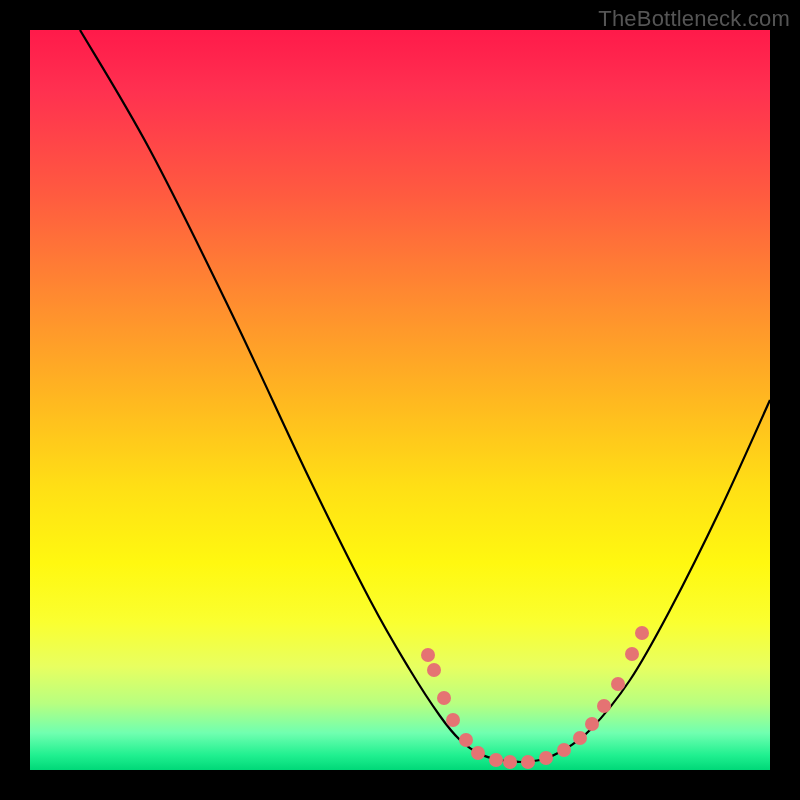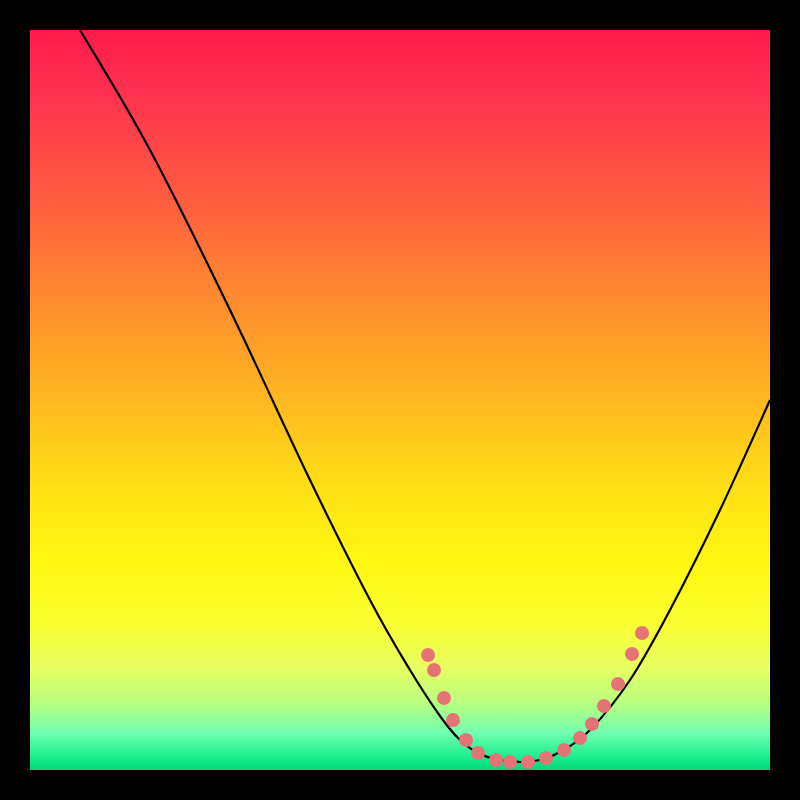--- a/index.html
+++ b/index.html
@@ -45,20 +45,21 @@
     left: 30px;
     top: 30px;
     width: 740px;
     height: 740px;
   }
 </style>
 </head>
 <body>
 <div class="container">
   <div class="plot-area"></div>
+  <div class="watermark">TheBottleneck.com</div>
 
   <svg class="curves" viewBox="0 0 740 740">
 
     <path id="left-curve" fill="none" stroke="#000" stroke-width="2.2" d="M 50 0 C 62.6 21.599999999999998, 93 69.6, 120 120 C 147 170.4, 171.2 220.6, 200 280 C 228.8 339.4, 254.8 397.8, 280 450 C 305.2 502.2, 322 535.8, 340 570 C 358 604.2, 367.4 619.12, 380 640 C 392.6 660.88, 401 673.4, 410 686 C 419 698.6, 422.8 703.16, 430 710 C 437.2 716.84, 442.8 720.4, 450 724 C 457.2 727.6, 462.8 728.56, 470 730 C 477.2 731.44, 486.4 731.64, 490 732"></path>
 
     <path id="right-curve" fill="none" stroke="#000" stroke-width="2.2" d="M 490 732 C 493.6 731.64, 502.8 731.8, 510 730 C 517.2 728.2, 521 727.4, 530 722 C 539 716.6, 547.4 712.96, 560 700 C 572.6 687.04, 585.6 671.6, 600 650 C 614.4 628.4, 623.8 610.6, 640 580 C 656.2 549.4, 672 517.8, 690 480 C 708 442.2, 731 389.8, 740 370"></path>
 
     <g id="dots">
         <circle cx="398" cy="625" r="7" fill="#e57373"></circle>
         <circle cx="404" cy="640" r="7" fill="#e57373"></circle>

